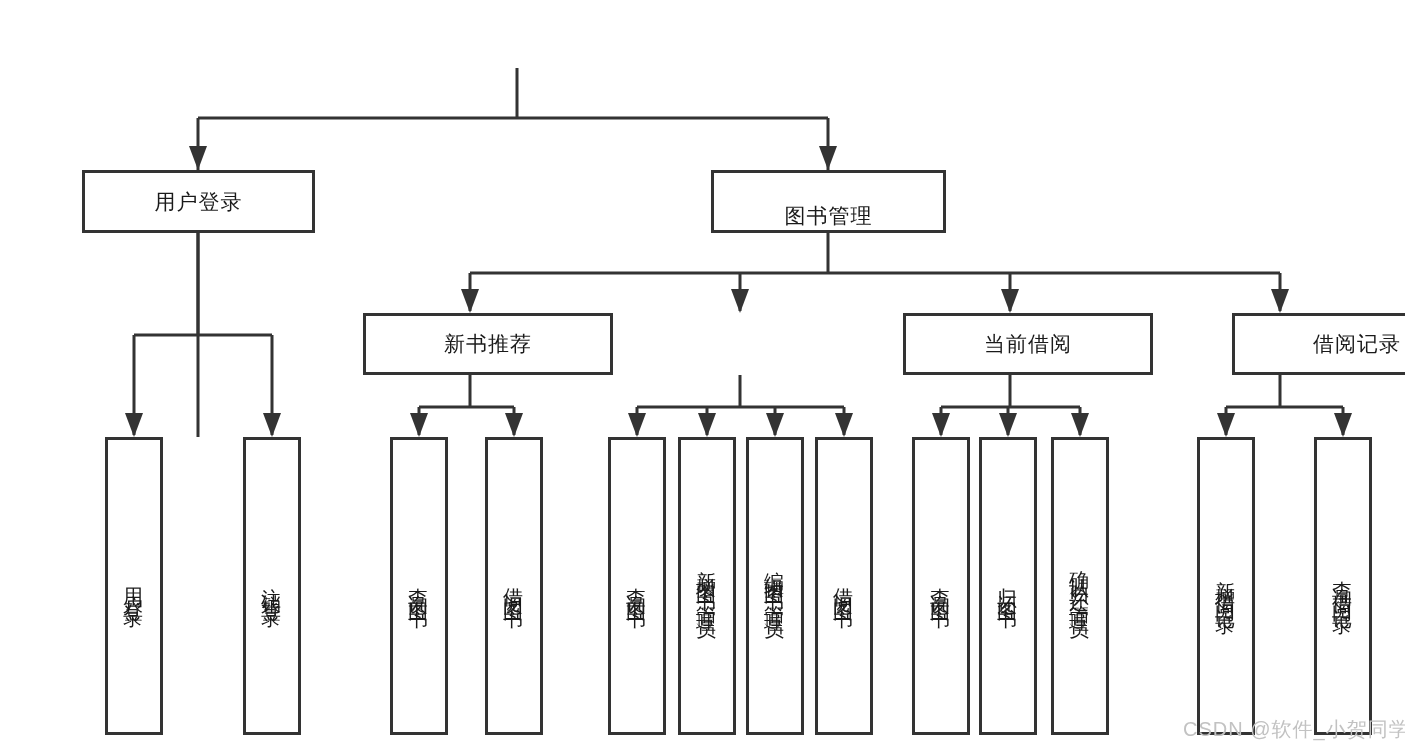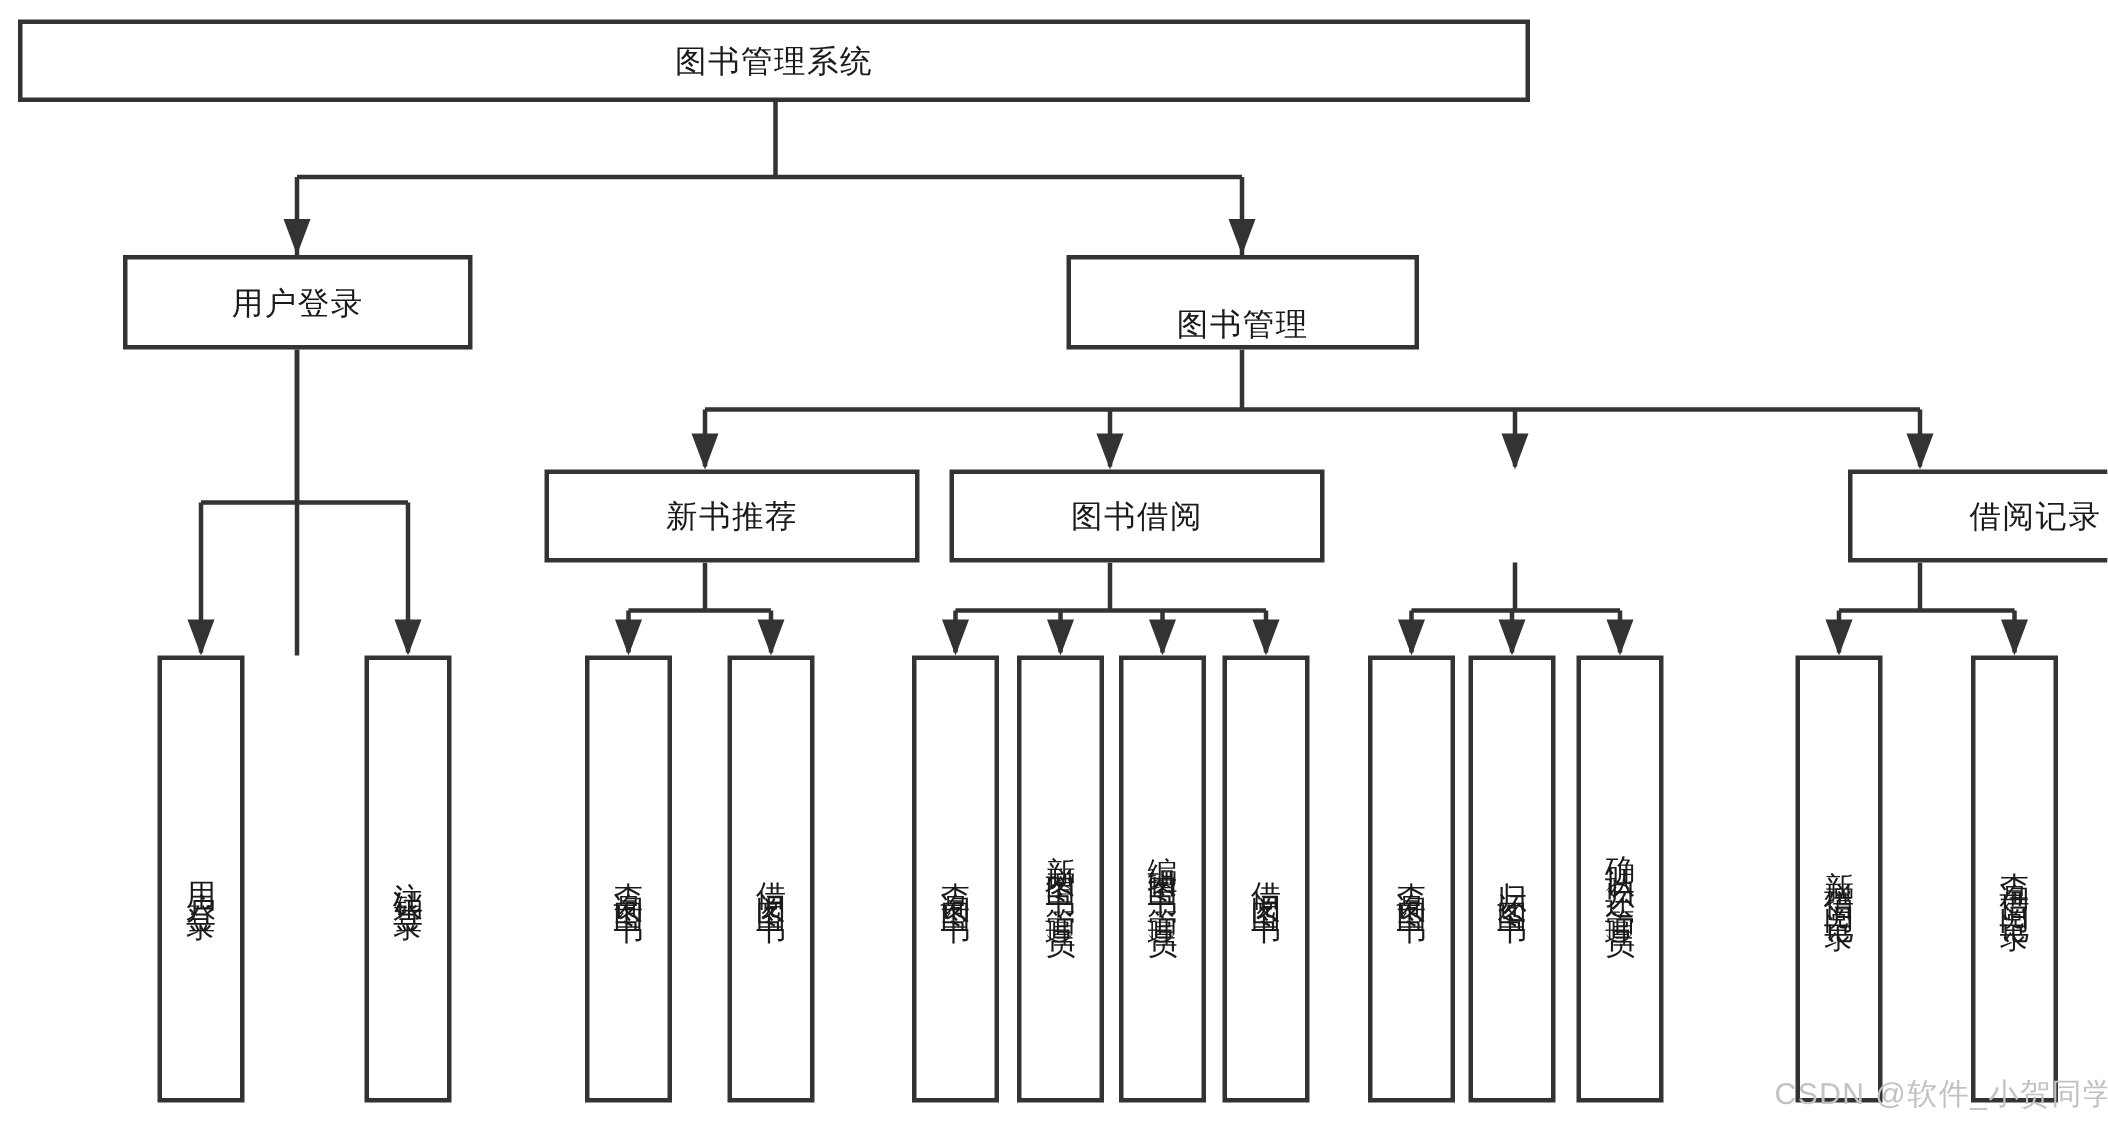--- a/index.html
+++ b/index.html
@@ -118,36 +118,33 @@
       <polygon points="766,413 784,413 775,437"></polygon>
       <polygon points="835,413 853,413 844,437"></polygon>
       <polygon points="932,413 950,413 941,437"></polygon>
       <polygon points="999,413 1017,413 1008,437"></polygon>
       <polygon points="1071,413 1089,413 1080,437"></polygon>
       <polygon points="1217,413 1235,413 1226,437"></polygon>
       <polygon points="1334,413 1352,413 1343,437"></polygon>
     </g>
   </svg>
 
-  <div class="node hbox root">
-    <span>图书管理系统</span>
-  </div>
 
   <div class="node hbox l2a">
     <span>用户登录</span>
   </div>
   <div class="node hbox l2b">
     <span>图书管理</span>
   </div>
 
   <div class="node hbox l3 l3a">
     <span>新书推荐</span>
   </div>
-  <div class="node hbox l3 l3b">
-    <span>图书借阅</span>
+  <div class="node hbox l3 l3c">
+    <span>当前借阅</span>
   </div>
   <div class="node hbox l3 l3d">
     <span>借阅记录</span>
   </div>
 
   <div class="node leaf p1">
     <span>用户登录</span>
   </div>
   <div class="node leaf p2">
     <span>注销登录</span>

